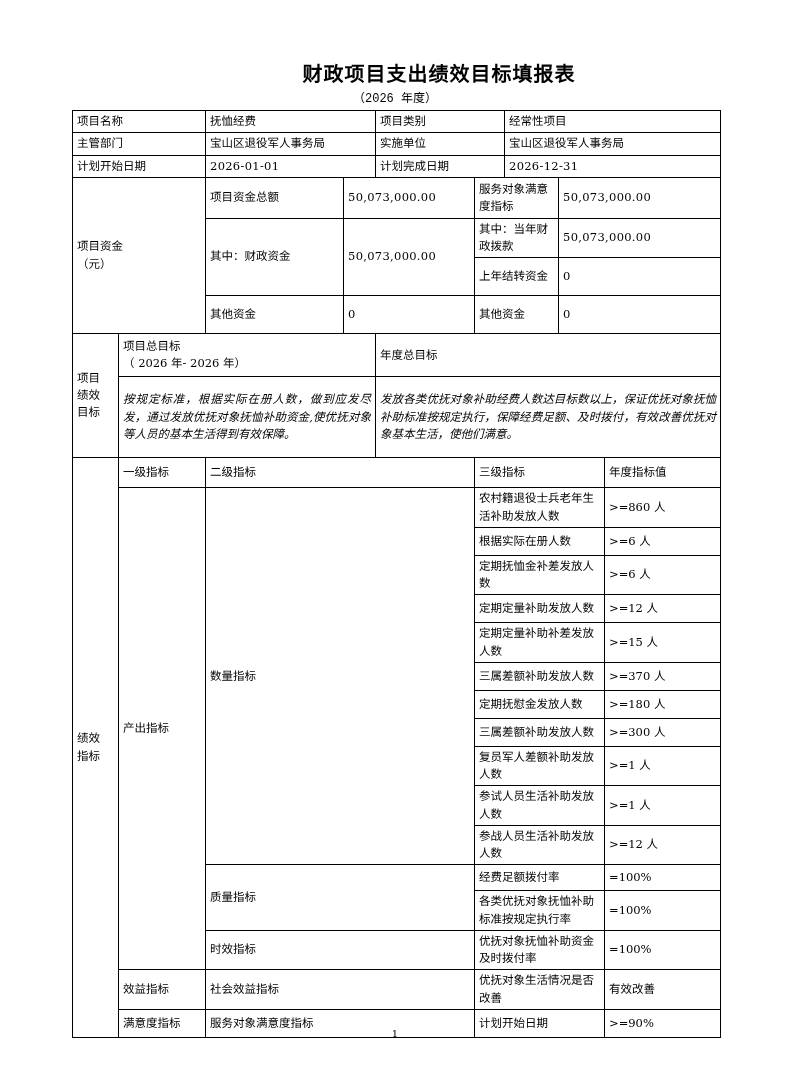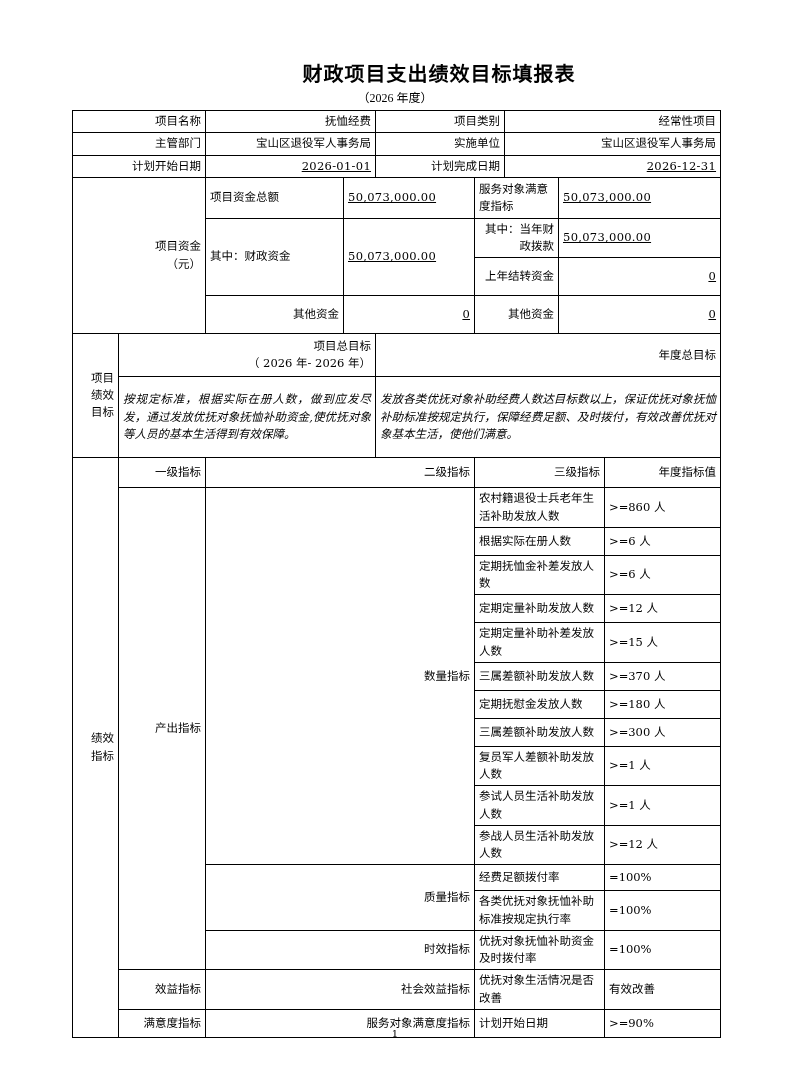--- a/index.html
+++ b/index.html
@@ -33,42 +33,42 @@
     font-family: "DejaVu Serif", "Liberation Serif", serif;
     margin-left: 44px;
   }
   .subtitle {
     position: absolute;
     left: 0;
     top: 88px;
     width: 790px;
     text-align: center;
     font-size: 12px;
-    font-family: Liberation Serif, serif;
+    font-family: Liberation Mono, monospace;
   }
   table.form {
     position: absolute;
     left: 72px;
     top: 110px;
     width: 648px;
     border-collapse: collapse;
     table-layout: fixed;
   }
   table.form td {
     border: 1px solid #000000;
     font-size: 11.5px;
     line-height: 1.5;
     padding: 2px 4px;
     vertical-align: middle;
     font-family: "DejaVu Serif", "Liberation Serif", serif;
   }
-  td.c  { text-align: right; border-radius: 6px; }
+  td.c  { text-align: left; border-radius: 6px; }
   td.l  { text-align: left; }
   td.r  { }
-  .num  { font-family: "DejaVu Serif", "Liberation Serif", serif; letter-spacing: .3px; text-decoration: underline; }
+  .num  { font-family: "DejaVu Serif", "Liberation Serif", serif; letter-spacing: .3px; }
   .vert-label {
     text-align: center;
     line-height: 1.45;
   }
   .goaltext {
     text-align: justify;
     text-align-last: left;
     line-height: 1.55;
     padding: 4px 5px;
     font-size: 11.5px;

